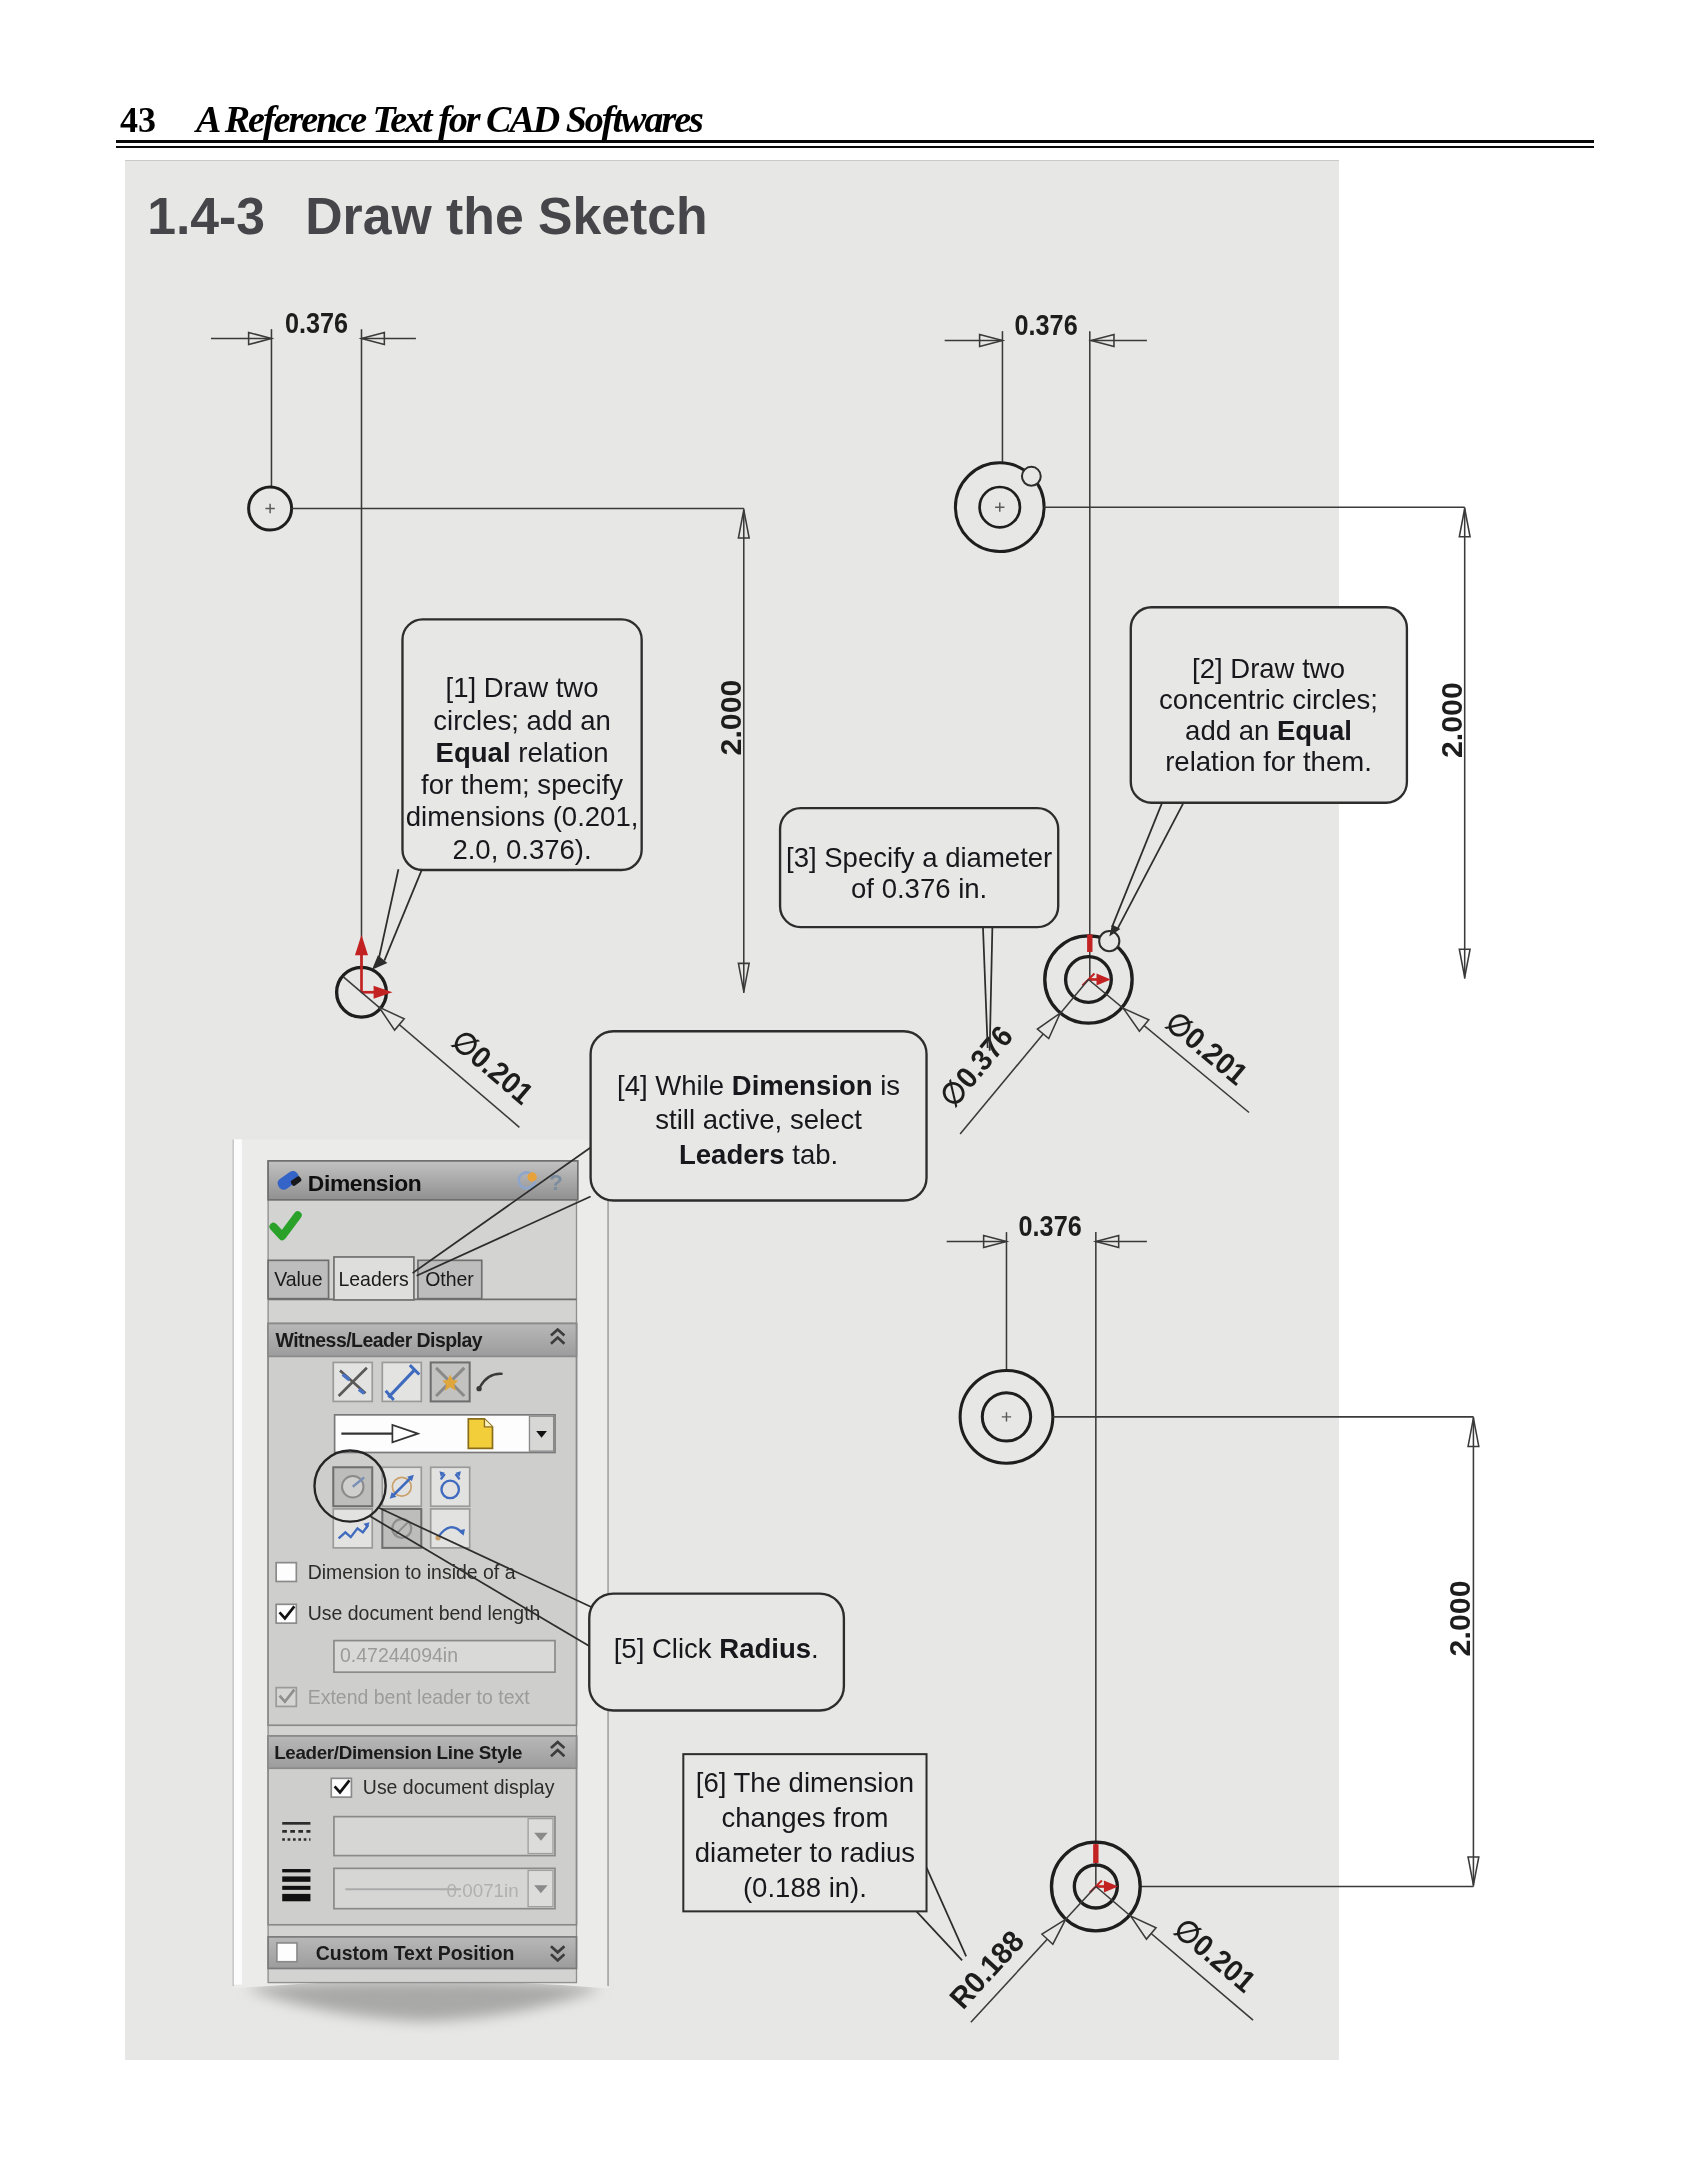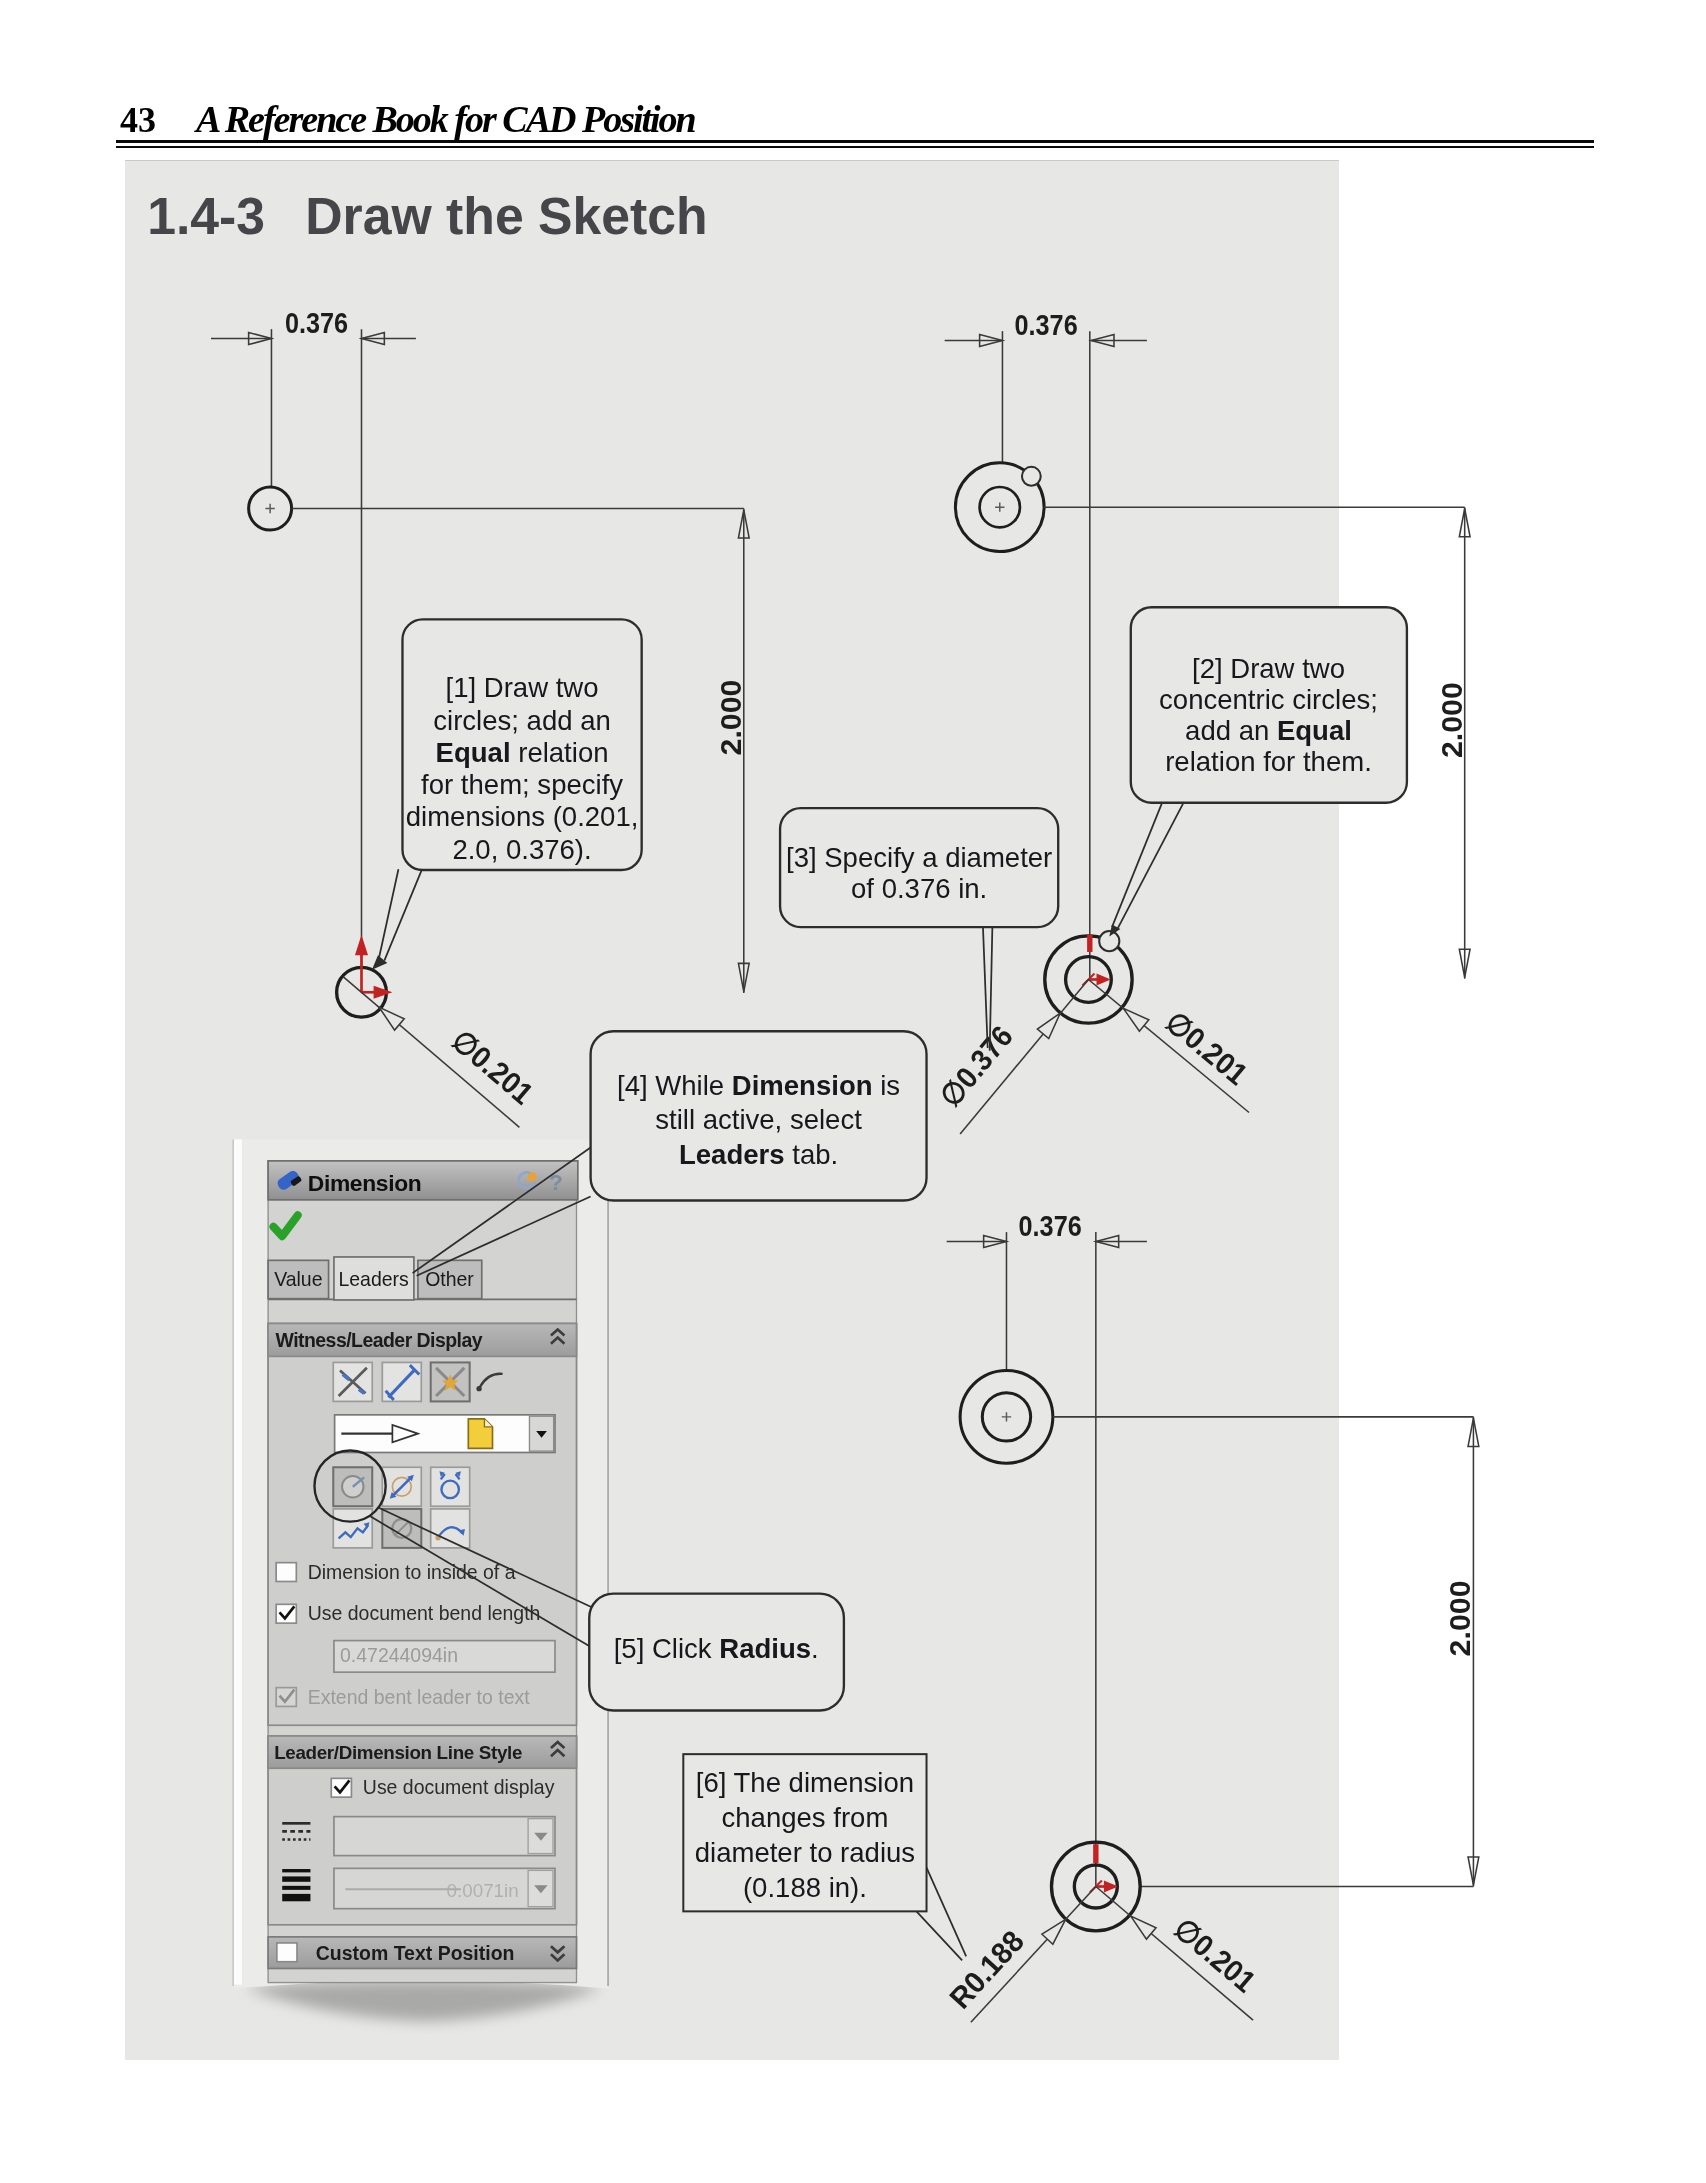--- a/index.html
+++ b/index.html
@@ -12,21 +12,21 @@
   .rule1{position:absolute;left:116px;top:140px;width:1478px;height:3.4px;background:#0a0a0a;}
   .rule2{position:absolute;left:116px;top:146px;width:1478px;height:2px;background:#0a0a0a;}
   .figure{position:absolute;left:125px;top:160px;width:1214px;height:1899px;background:#e7e7e6;
        border-top:1.3px solid #c9c9c9;}
 </style>
 </head>
 <body>
 
 <div class="hdr-num">43</div>
 
-<div class="hdr-title">A Reference Book for CAD Position</div>
+<div class="hdr-title">A Reference Text for CAD Softwares</div>
 
 <div class="rule1"></div>
 
 <div class="rule2"></div>
 
 <div class="figure">
 <svg width="1466" height="1899" viewBox="0 0 2182 2826">
 <defs>
 <linearGradient id="barGrad" x1="0" y1="0" x2="0" y2="1">
 <stop offset="0" stop-color="#c2c2c2"></stop>

